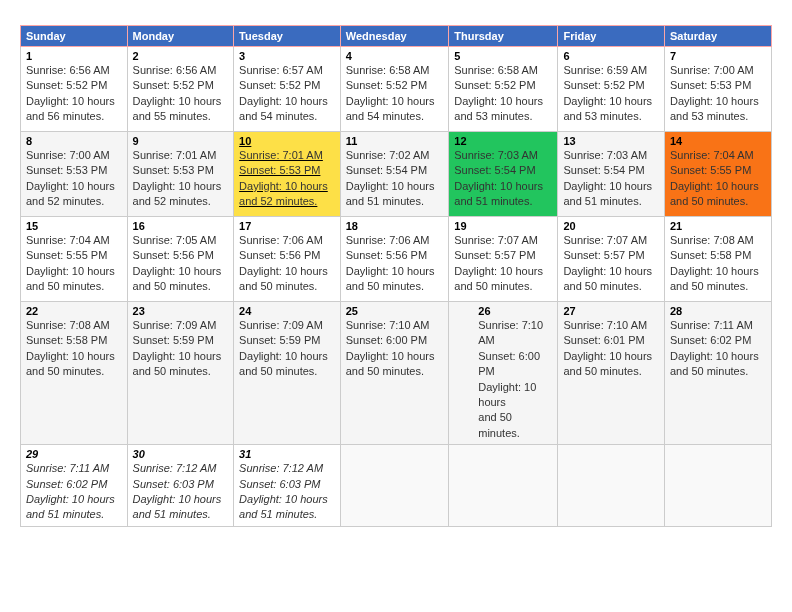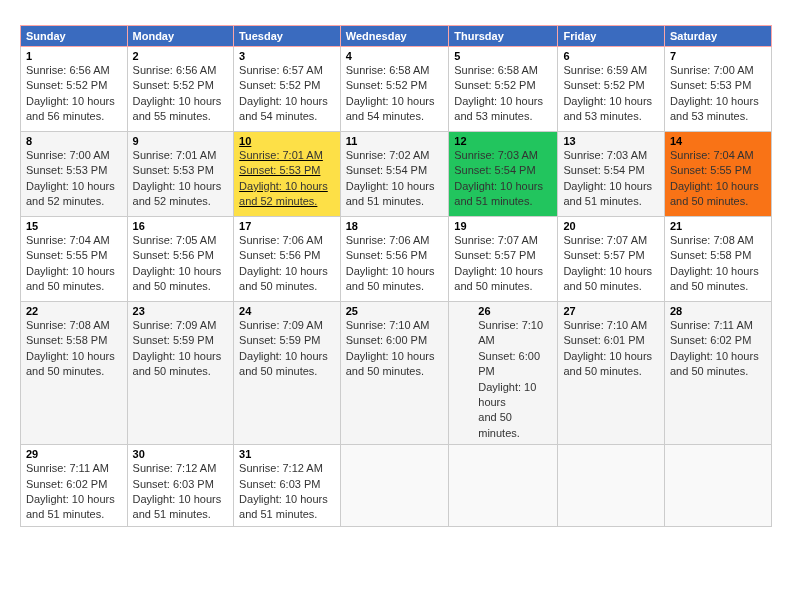--- a/index.html
+++ b/index.html
@@ -86,20 +86,21 @@
     .day-info {
       font-size: 11px;
       color: #333;
       line-height: 1.4;
     }
     .empty-cell {
       background: #f9f9f9 !important;
     }
     .last-row td {
       height: 70px;
+      font-style: italic;
     }
   </style>
 </head>
 <body>
 
 <div class="page">
   <div class="header">
   </div>
 
   <table class="calendar">

